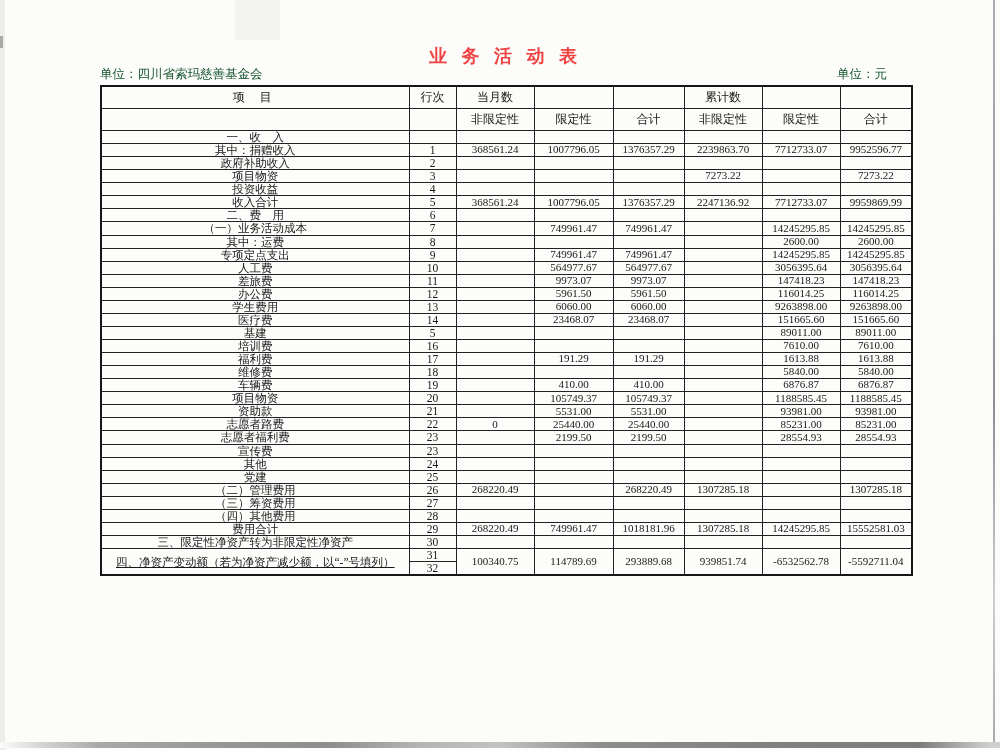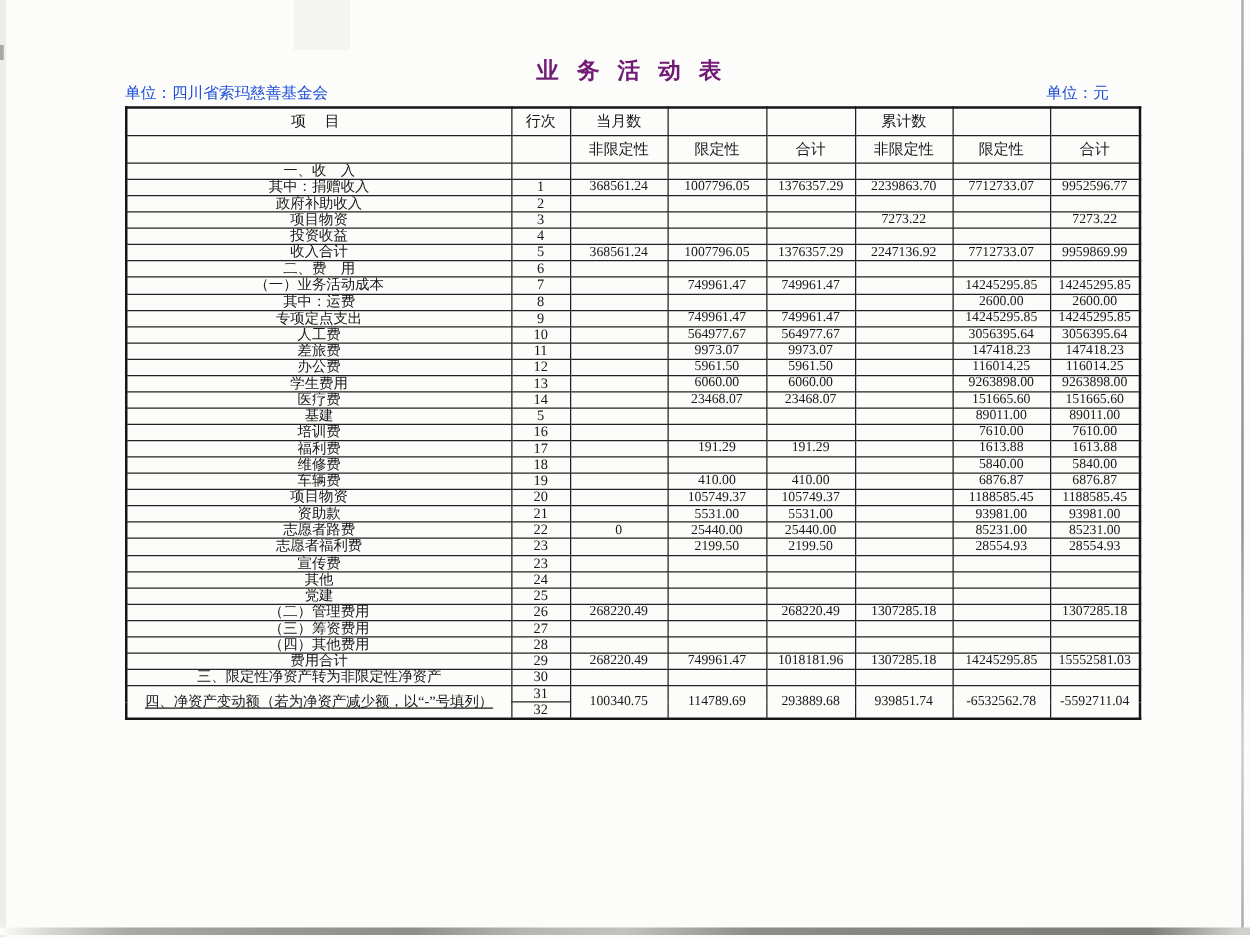--- a/index.html
+++ b/index.html
@@ -13,26 +13,26 @@
   .edge-left{position:absolute;left:0;top:0;width:5px;height:750px;background:#ededeb;}
   .edge-mark{position:absolute;left:0;top:36px;width:3px;height:12px;background:#8a8a8a;opacity:.7;}
   .edge-right-line{position:absolute;left:993px;top:0;width:2px;height:744px;
     background:linear-gradient(#a0a0aa 0%,#7b7b84 55%,#c5c5cb 80%,#9b9ba2 100%);opacity:.85;}
   .bottom-smudge{position:absolute;left:0;top:742px;width:1000px;height:6px;
     background:linear-gradient(90deg,#fcfcfa 0%,#d6d6d4 4%,#a9a9a7 10%,#979795 22%,#8e8e8c 33%,#b5b5b3 42%,#c2c2c0 50%,#8d8d8b 60%,#828280 75%,#7c7c7a 92%,#d0d0ce 99%);}
   .top-smudge{position:absolute;left:235px;top:0;width:45px;height:40px;background:#f4f4f2;}
 
   .doc-title{
     position:absolute;left:100px;top:44px;width:811px;
-    text-align:center;font-size:18px;font-weight:bold;letter-spacing:5px;color:#701a75;
+    text-align:center;font-size:18px;font-weight:bold;letter-spacing:5px;color:#ef4444;
   }
   .unit-row{
     position:absolute;left:100px;top:66px;width:811px;
     display:flex;justify-content:space-between;align-items:flex-end;
-    font-size:12.5px;color:#1d4ed8;gap:12px;
+    font-size:12.5px;color:#14532d;gap:12px;
   }
   .unit-right{padding-right:24px;margin-left:20px;}
 
   table.sheet{
     position:absolute;left:100px;top:85px;width:811px;height:457px;
     border-collapse:collapse;table-layout:fixed;
     font-size:11.5px;line-height:1.05;color:#181818;
   }
   table.sheet td,table.sheet th{
     border:1px solid #222;padding:0 3px;overflow:hidden;white-space:nowrap;

